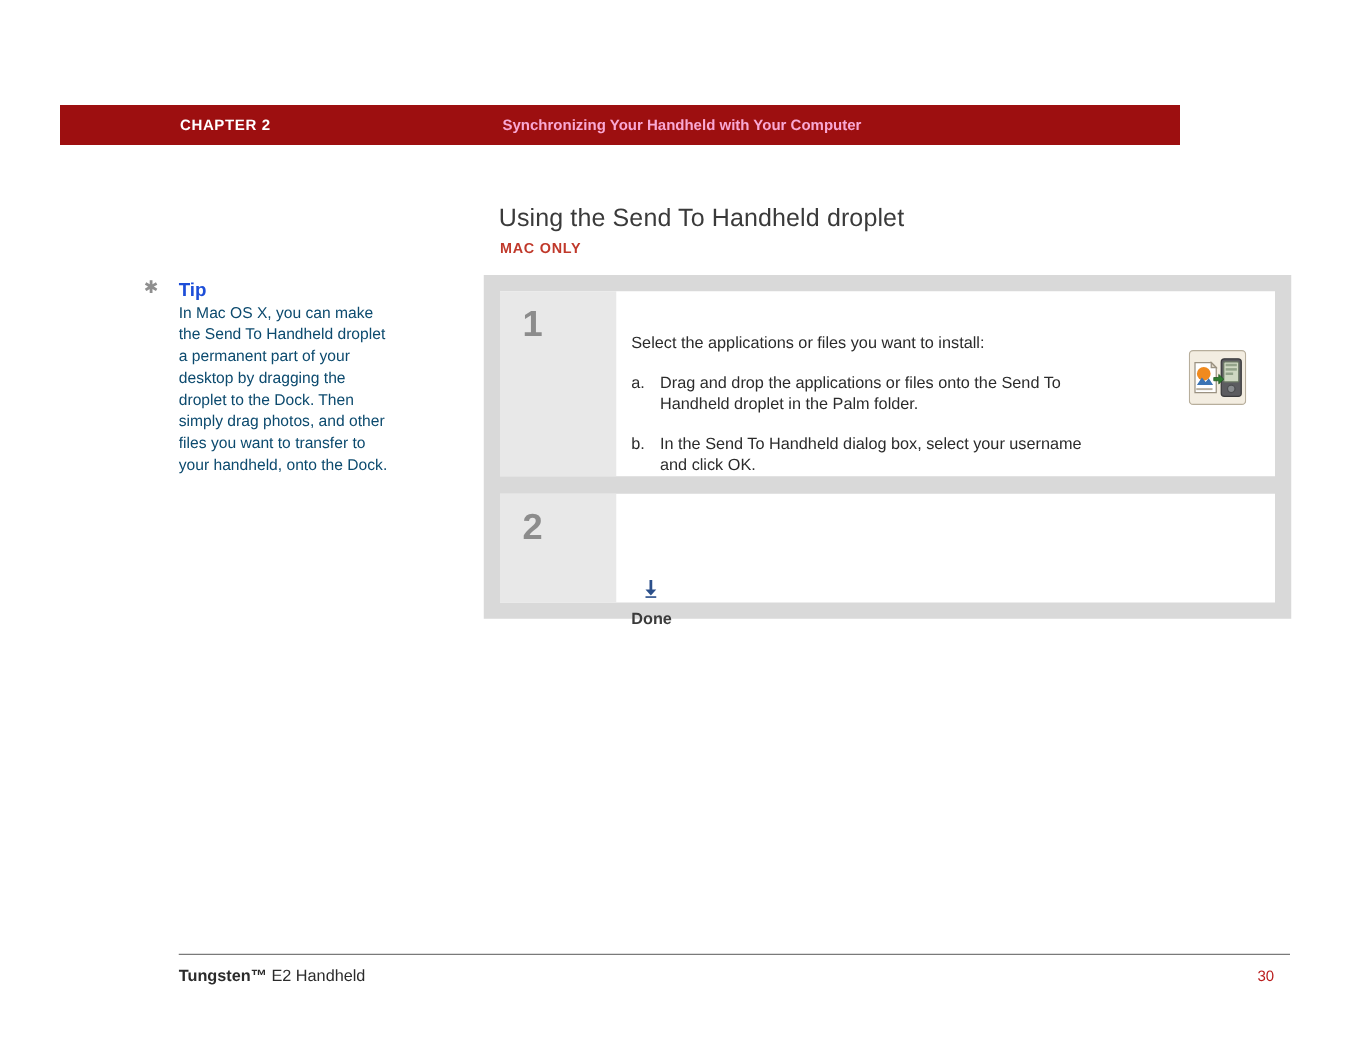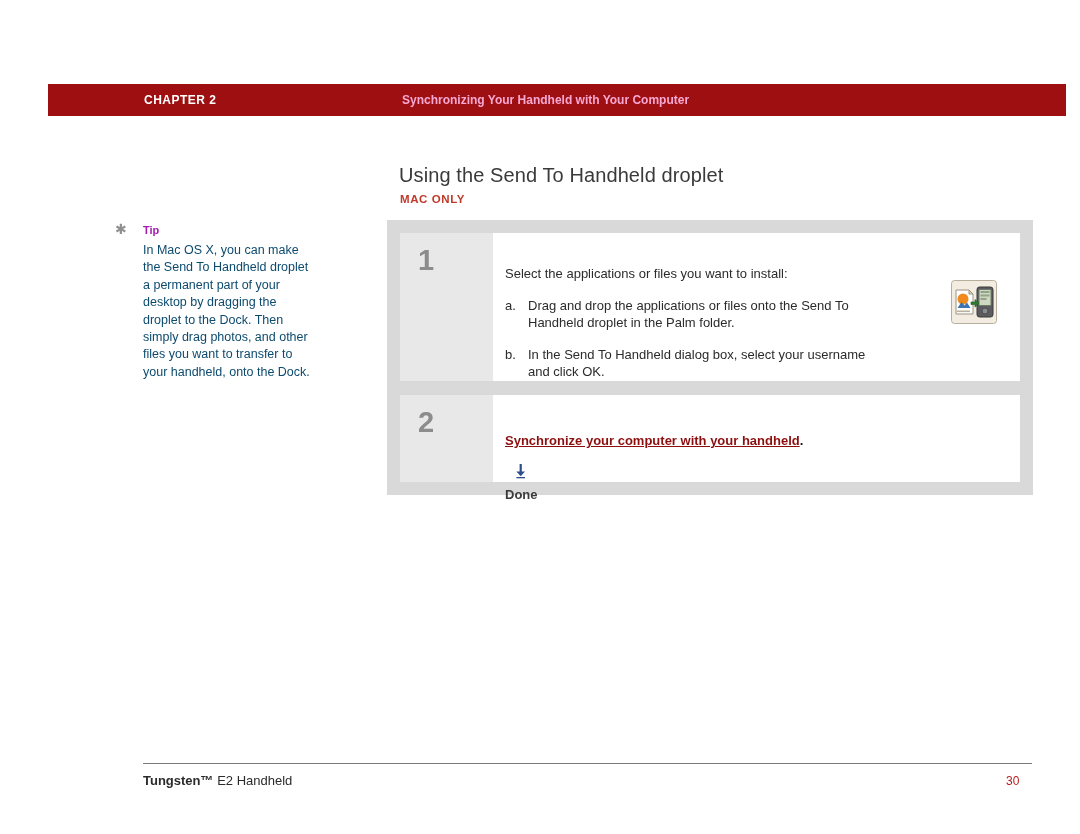--- a/index.html
+++ b/index.html
@@ -14,21 +14,21 @@
     -webkit-font-smoothing: antialiased;
     position: relative;
     overflow: hidden;
   }
 
   
   .header-bar {
     position: absolute;
     left: 48px;
     top: 84px;
-    width: 1018px;
+    width: 896px;
     height: 32px;
     background: #9d0f10;
     color: #ffffff;
   }
   .header-chapter {
     position: absolute;
     left: 96px;
     top: 9px;
     font-size: 12px;
     font-weight: bold;
@@ -70,23 +70,23 @@
     left: 115px;
     top: 222px;
     font-size: 14px;
     color: #8f8f8f;
     line-height: 1;
   }
   .tip-label {
     position: absolute;
     left: 143px;
     top: 224px;
-    font-size: 11px;
-    font-weight: bold;
-    color: #a21caf;
+    font-size: 15px;
+    font-weight: bold;
+    color: #1d4ed8;
   }
   .tip-body {
     position: absolute;
     left: 143px;
     top: 242px;
     width: 170px;
     font-size: 12.5px;
     line-height: 17.4px;
     color: #0c4a6e;
   }
@@ -283,23 +283,20 @@
         <path d="M20 22 h4 l0-2.5 4 3.8 -4 3.8 0-2.5 h-4 z" fill="#2f7d2f" stroke="#1f561f" stroke-width="0.6"></path>
       </svg>
     </div>
   </div>
 
   <div class="step step-2">
     <div class="step-num-col">
       <span class="step-num">2</span>
     </div>
     <div class="step-content">
-      <div class="s2-line">
-        <a class="s2-link" href="#">Synchronize your computer with your handheld</a><span>.</span>
-      </div>
       <div class="s2-done-row">
         <svg width="12" height="16" viewBox="0 0 12 16">
           <rect x="4.6" y="1" width="2.2" height="9" fill="#2b4f8a"></rect>
           <path d="M1.4 8.6 L5.7 13.3 L10 8.6 Z" fill="#2b4f8a"></path>
           <rect x="1.4" y="14" width="8.6" height="1.3" fill="#2b4f8a"></rect>
         </svg>
         <span class="s2-done-label">Done</span>
       </div>
     </div>
   </div>

